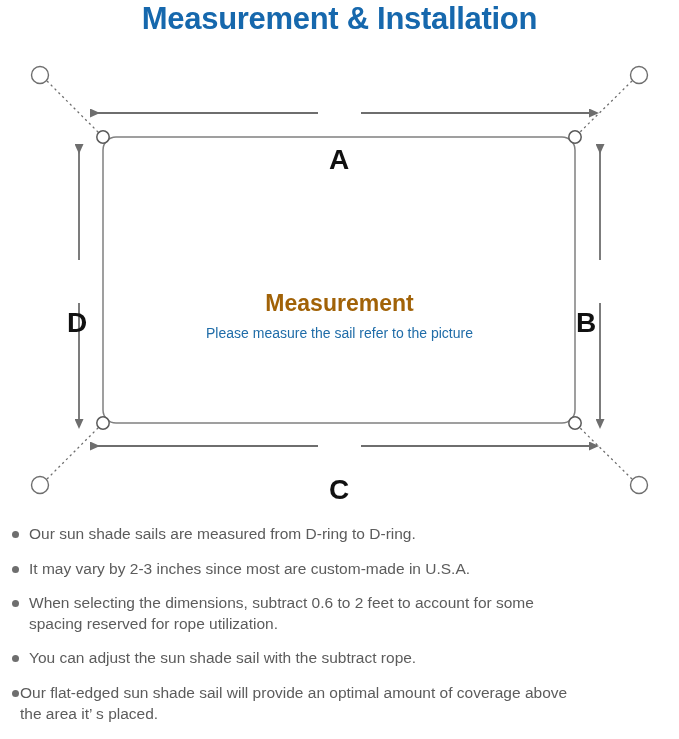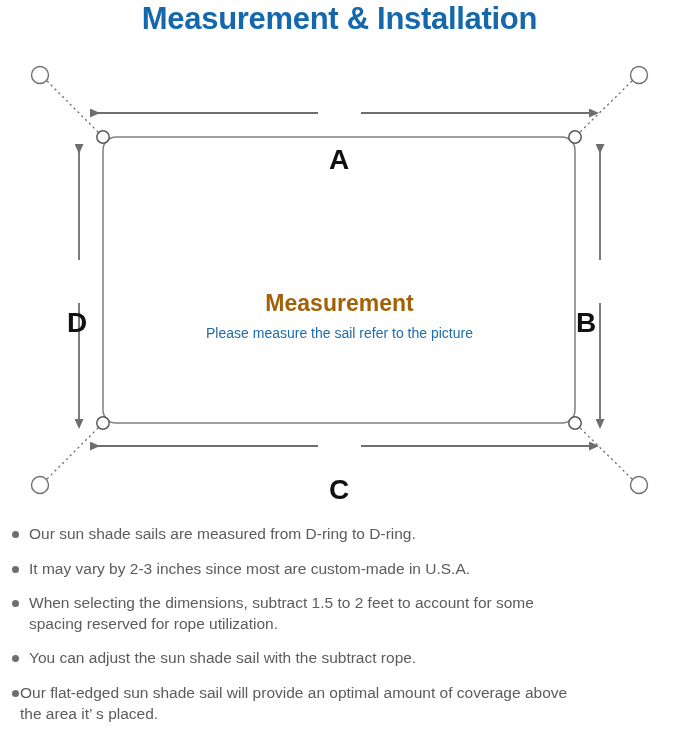--- a/index.html
+++ b/index.html
@@ -169,21 +169,21 @@
     <div class="note-row">
       <span class="note-bullet"></span>
       <span>Our sun shade sails are measured from D-ring to D-ring.</span>
     </div>
     <div class="note-row">
       <span class="note-bullet"></span>
       <span>It may vary by 2-3 inches since most are custom-made in U.S.A.</span>
     </div>
     <div class="note-row">
       <span class="note-bullet"></span>
-      <span>When selecting the dimensions, subtract 1.5 to 2 feet to account for some spacing reserved for rope utilization.</span>
+      <span>When selecting the dimensions, subtract 0.6 to 2 feet to account for some spacing reserved for rope utilization.</span>
     </div>
     <div class="note-row">
       <span class="note-bullet"></span>
       <span>You can adjust the sun shade sail with the subtract rope.</span>
     </div>
     <div class="note-row">
       <span class="note-bullet"></span>
       <span>Our flat-edged sun shade sail will provide an optimal amount of coverage above the area it’ s placed.</span>
     </div>
   </div>

